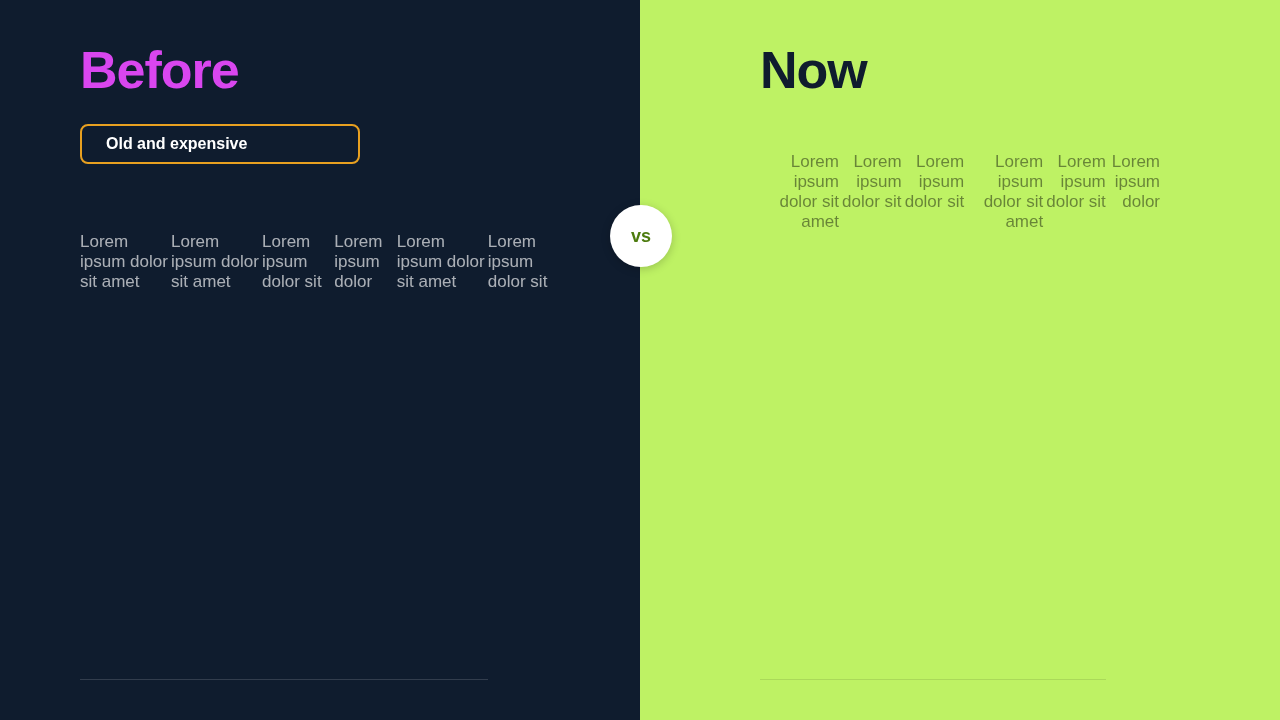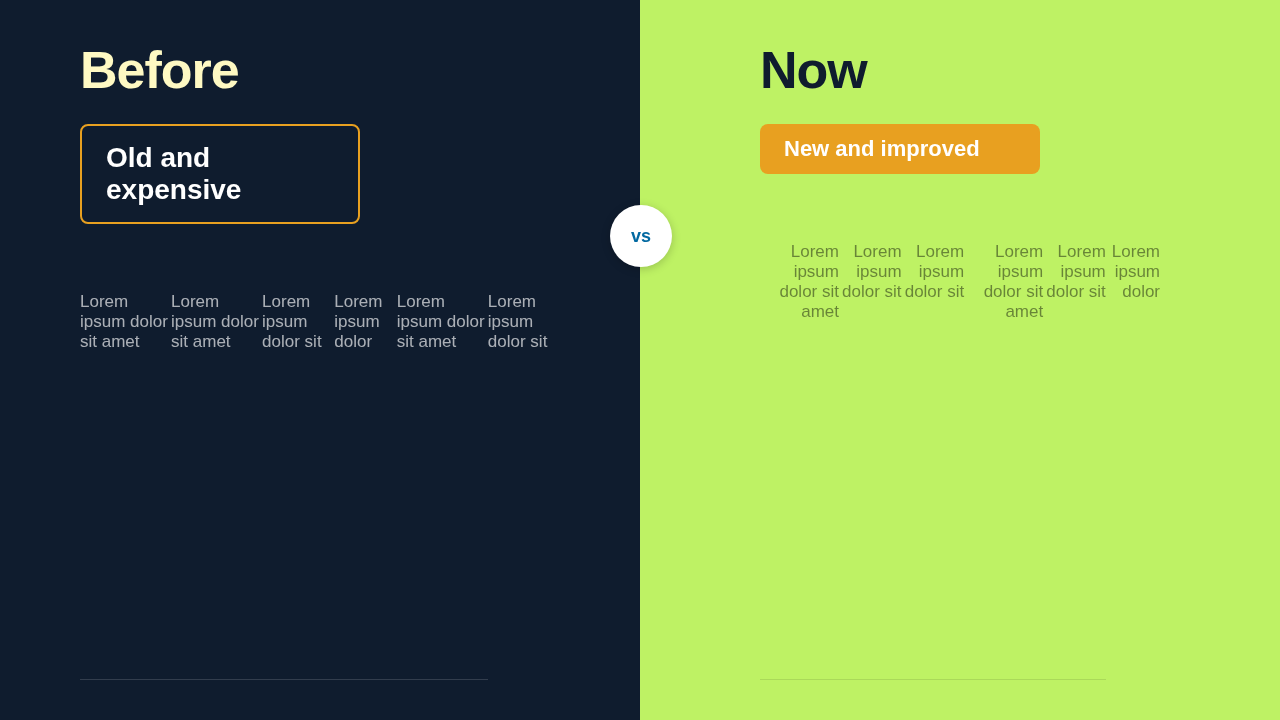--- a/index.html
+++ b/index.html
@@ -28,40 +28,40 @@
       background-color: #bef264;
       padding: 40px 120px 40px 120px;
       display: flex;
       flex-direction: column;
       position: relative;
     }
 
     .before-title {
       font-size: 52px;
       font-weight: 700;
-      color: #fef9c3;
+      color: #d946ef;
       margin-bottom: 24px;
       letter-spacing: -1px;
     }
 
     .now-title {
       font-size: 52px;
       font-weight: 700;
       color: #0f1c2e;
       margin-bottom: 24px;
       letter-spacing: -1px;
     }
 
     .old-badge {
       display: inline-block;
       border: 2px solid #e8a020;
       border-radius: 8px;
-      padding: 16px 24px;
+      padding: 9px 24px;
       color: #ffffff;
-      font-size: 28px;
+      font-size: 16px;
       font-weight: 600;
       width: 280px;
       margin-bottom: 40px;
     }
 
     .new-badge {
       display: inline-block;
       background-color: #e8a020;
       border-radius: 8px;
       padding: 12px 24px;
@@ -119,21 +119,21 @@
       left: 610px;
       width: 62px;
       height: 62px;
       background: #ffffff;
       border-radius: 50%;
       display: flex;
       align-items: center;
       justify-content: center;
       font-size: 18px;
       font-weight: 700;
-      color: #0369a1;
+      color: #4d7c0f;
       box-shadow: 0 2px 10px rgba(0,0,0,0.2);
     }
   </style>
 </head>
 <body>
 
 <div class="left-panel">
   <h1 class="before-title">Before</h1>
   <div class="old-badge">Old and expensive</div>
   <div class="comparison-list">
@@ -142,21 +142,20 @@
       <div class="comparison-item">Lorem ipsum dolor sit amet</div>
       <div class="comparison-item">Lorem ipsum dolor sit</div>
       <div class="comparison-item">Lorem ipsum dolor</div>
       <div class="comparison-item">Lorem ipsum dolor sit amet</div>
       <div class="comparison-item">Lorem ipsum dolor sit</div>
     </div>
 </div>
 
 <div class="right-panel">
   <h1 class="now-title">Now</h1>
-  <div class="new-badge">New and improved</div>
   <div class="comparison-list">
 
   <div class="comparison-item-right">Lorem ipsum dolor sit amet</div>
       <div class="comparison-item-right">Lorem ipsum dolor sit</div>
       <div class="comparison-item-right">Lorem ipsum dolor sit</div>
       <div class="comparison-item-right">Lorem ipsum dolor sit amet</div>
       <div class="comparison-item-right">Lorem ipsum dolor sit</div>
       <div class="comparison-item-right">Lorem ipsum dolor</div>
     </div>
 </div>

